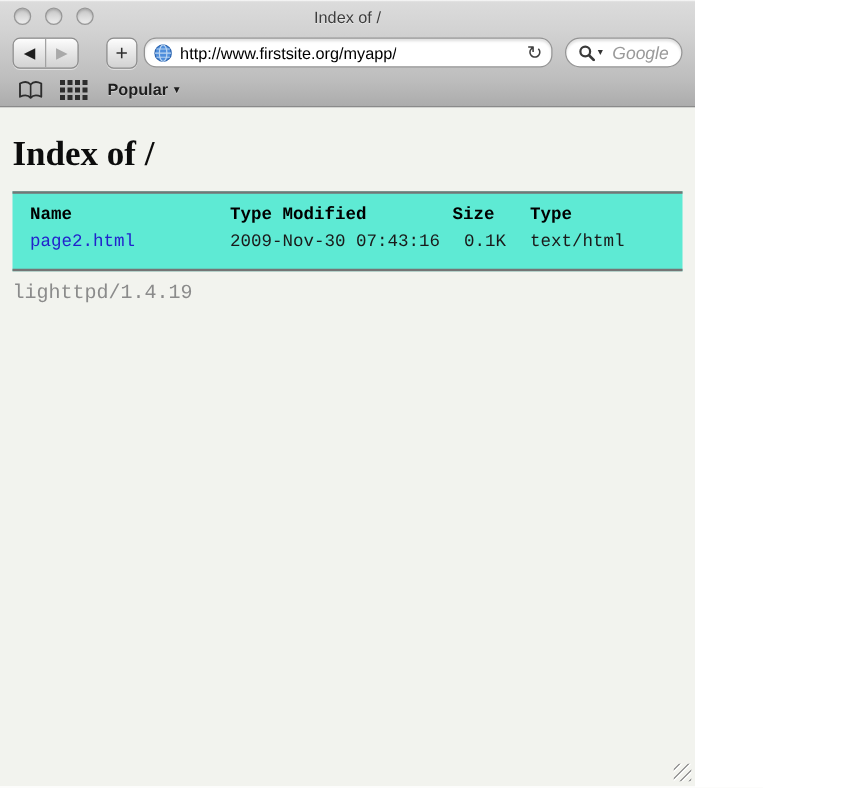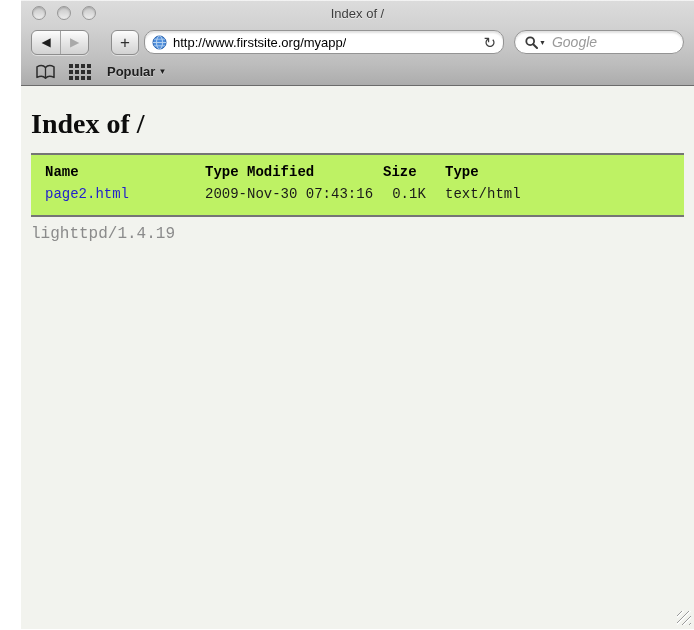--- a/index.html
+++ b/index.html
@@ -2,21 +2,21 @@
 <html><head>
 <meta charset="utf-8">
 <style>
   * { box-sizing: border-box; }
   html, body { margin: 0; padding: 0; background: #ffffff; }
   body {
     width: 694px; height: 630px; overflow: hidden;
     font-family: "Liberation Sans", sans-serif;
     -webkit-font-smoothing: antialiased;
   }
-  .window { width: 694px; height: 630px; position: relative; padding-left: 21px; }
+  .window { width: 556px; height: 630px; position: relative; }
 
   
   .chrome {
     height: 86px;
     background: linear-gradient(#dcdcdc, #d2d2d2 30%, #bdbdbd 75%, #acacac);
     border-bottom: 1px solid #6b6b6b;
     box-shadow: inset 0 1px 0 rgba(255,255,255,0.65);
     position: relative;
   }
 
@@ -111,21 +111,21 @@
   .content {
     height: 543px; background: #f2f3ee; position: relative;
   }
   .dir-heading {
     margin: 0; padding: 22px 0 0 10px;
     font-family: "Liberation Serif", serif;
     font-size: 28px; font-weight: bold; color: #0c0c0c;
   }
   .list-box {
     margin: 13px 10px 0 10px;
-    background: #bef264;
+    background: #5eead4;
     border-top: 2px solid #757575;
     border-bottom: 2px solid #757575;
     padding: 8px 0 12px 14px;
   }
   table.dir-table {
     border-collapse: collapse;
     font-family: "Liberation Mono", "DejaVu Sans Mono", monospace;
     font-size: 14px; line-height: 18px; color: #1a1a1a;
   }
   table.dir-table th {

